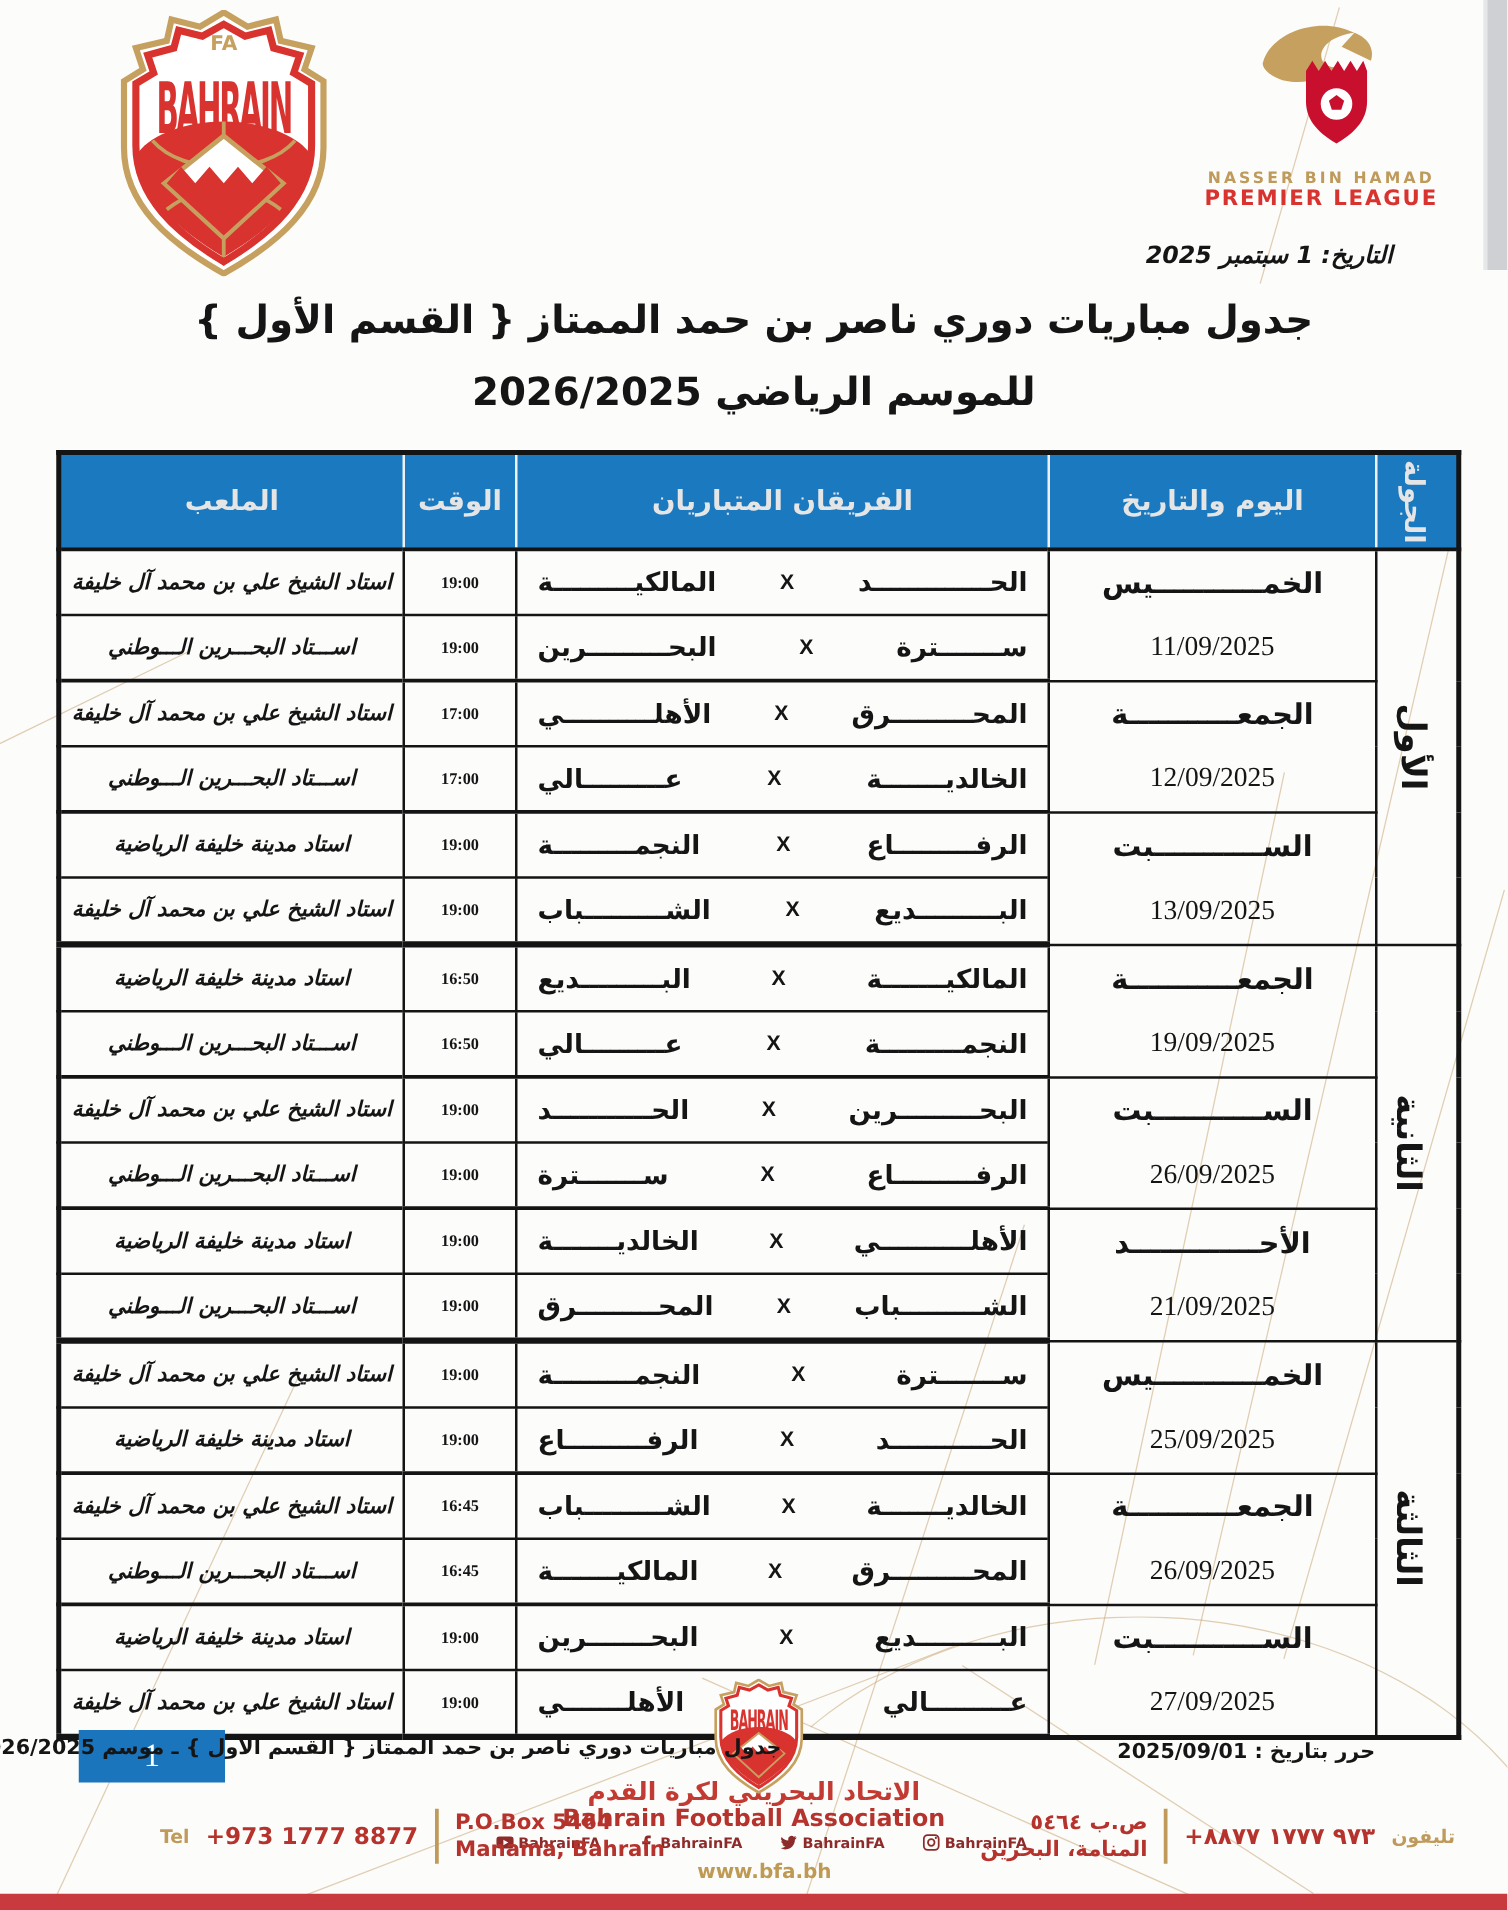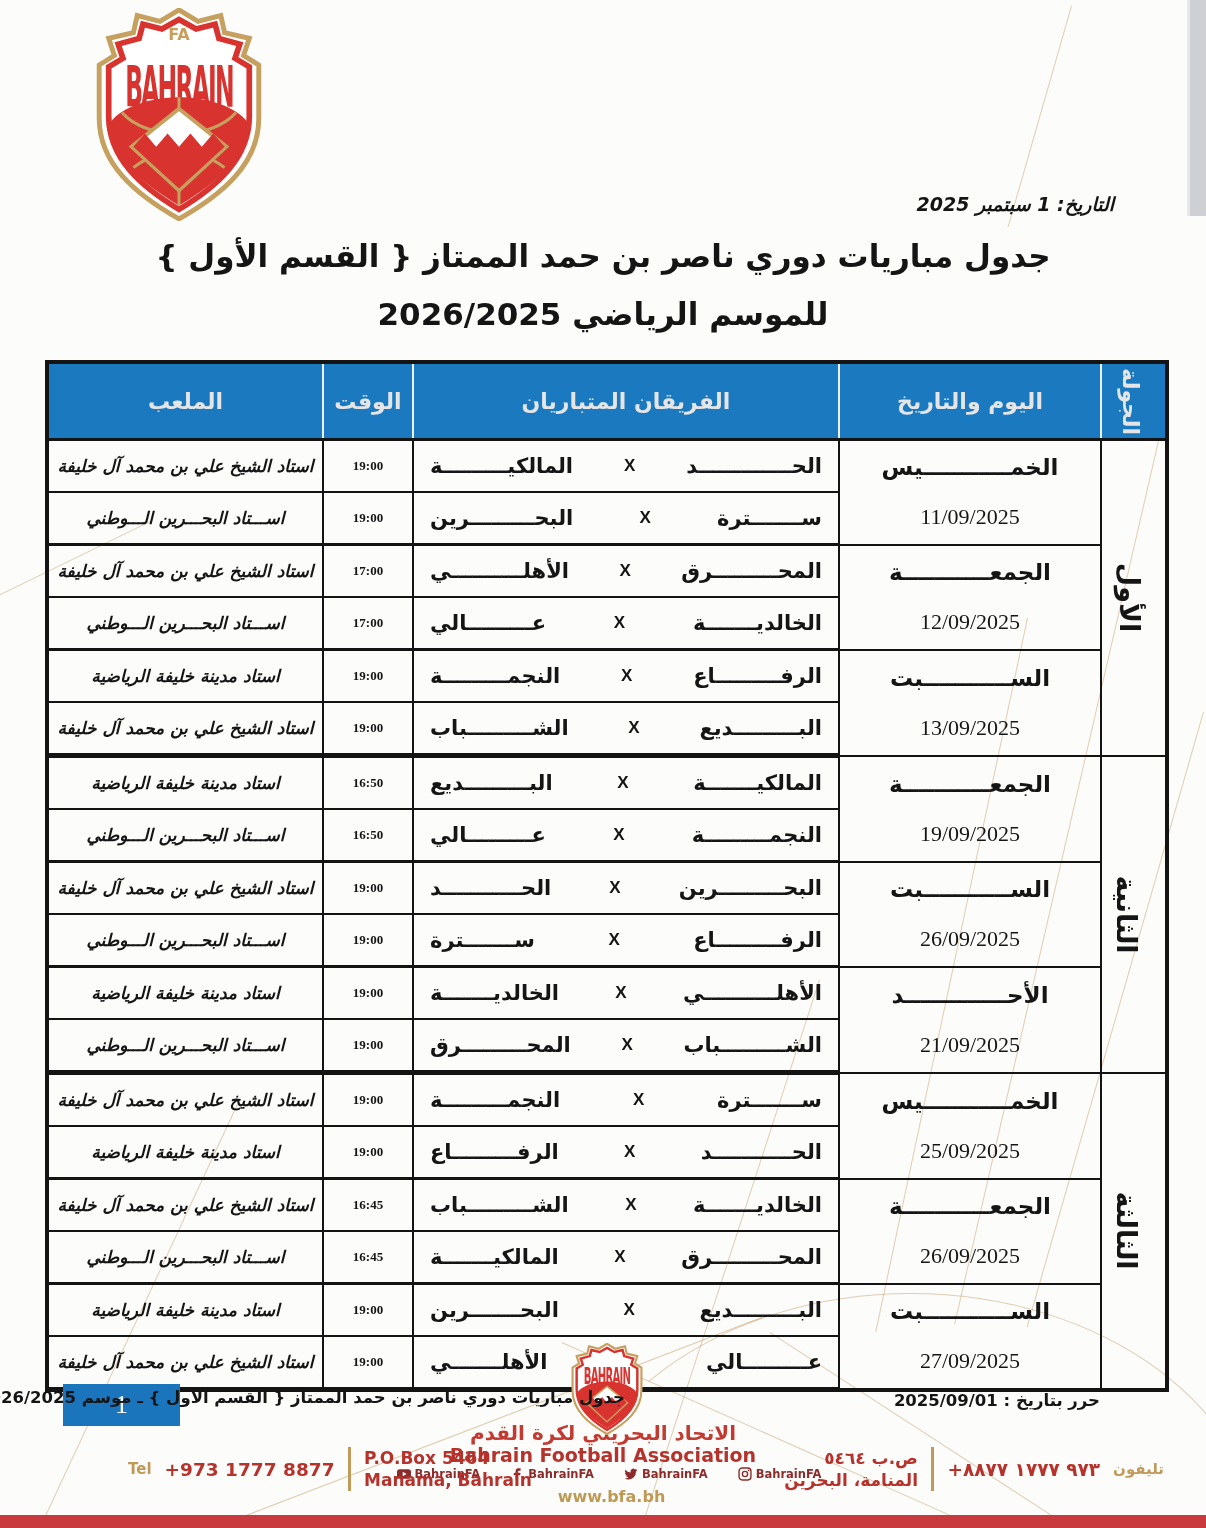--- a/index.html
+++ b/index.html
@@ -106,20 +106,32 @@
       <g transform="translate(50,52) scale(0.95,2.3)">
         <text x="0" y="0" font-size="13" font-weight="bold" fill="#d8332f" text-anchor="middle" font-family="DejaVu Sans" letter-spacing="-1">BAHRAIN</text>
       </g>
       <path d="M14 60 C20 52 35 47 50 47 C65 47 80 52 86 60 C86 78 70 92 50 104 C30 92 14 78 14 60 Z" fill="#d8332f"></path>
       <path d="M20 55 C33 70 67 70 80 55 M26 84 C40 73 60 73 74 84 M50 47 L50 104" stroke="#c6a05f" stroke-width="1.6" fill="none"></path>
       <path d="M50 53 L75 73 50 96 25 73 Z" fill="#ffffff" stroke="#c6a05f" stroke-width="2"></path>
       <path d="M26 73 L32 66 38 73 44 66 50 73 56 66 62 73 68 66 74 73 50 95 Z" fill="#d8332f"></path>
     </svg>
   </div>
 
+  <div class="league-logo">
+    <svg viewBox="0 0 120 110">
+      <path d="M14 34 C20 10 58 -4 86 10 C70 12 60 20 60 28 C60 34 66 38 74 37 C64 49 36 52 24 45 C18 42 14 38 14 34 Z" fill="#c6a05f"></path>
+      <path d="M86 10 C97 14 102 23 99 32 L76 21 Z" fill="#c6a05f"></path>
+      <path d="M48 40 L53 32 58 40 63 32 68 40 73 32 78 40 83 32 88 40 93 32 96 40 96 64 C96 80 84 90 72 97 C60 90 48 80 48 64 Z" fill="#c8102e"></path>
+      <circle cx="72" cy="66" r="13" fill="#ffffff"></circle>
+      <path d="M72 59 l6 4.5 -2.3 7 -7.4 0 -2.3 -7 Z" fill="#c8102e"></path>
+      <circle cx="72" cy="66" r="13" fill="none" stroke="#c8102e" stroke-width="1.2"></circle>
+    </svg>
+    <div class="lg1">NASSER BIN HAMAD</div>
+    <div class="lg2">PREMIER LEAGUE</div>
+  </div>
 
   <div class="date-line">التاريخ: 1 سبتمبر 2025</div>
 
   <div class="title1">جدول مباريات دوري ناصر بن حمد الممتاز { القسم الأول }</div>
   <div class="title2">للموسم الرياضي 2026/2025</div>
 
   <table class="sched">
     <colgroup>
       <col style="width:66px">
         <col style="width:262px">

